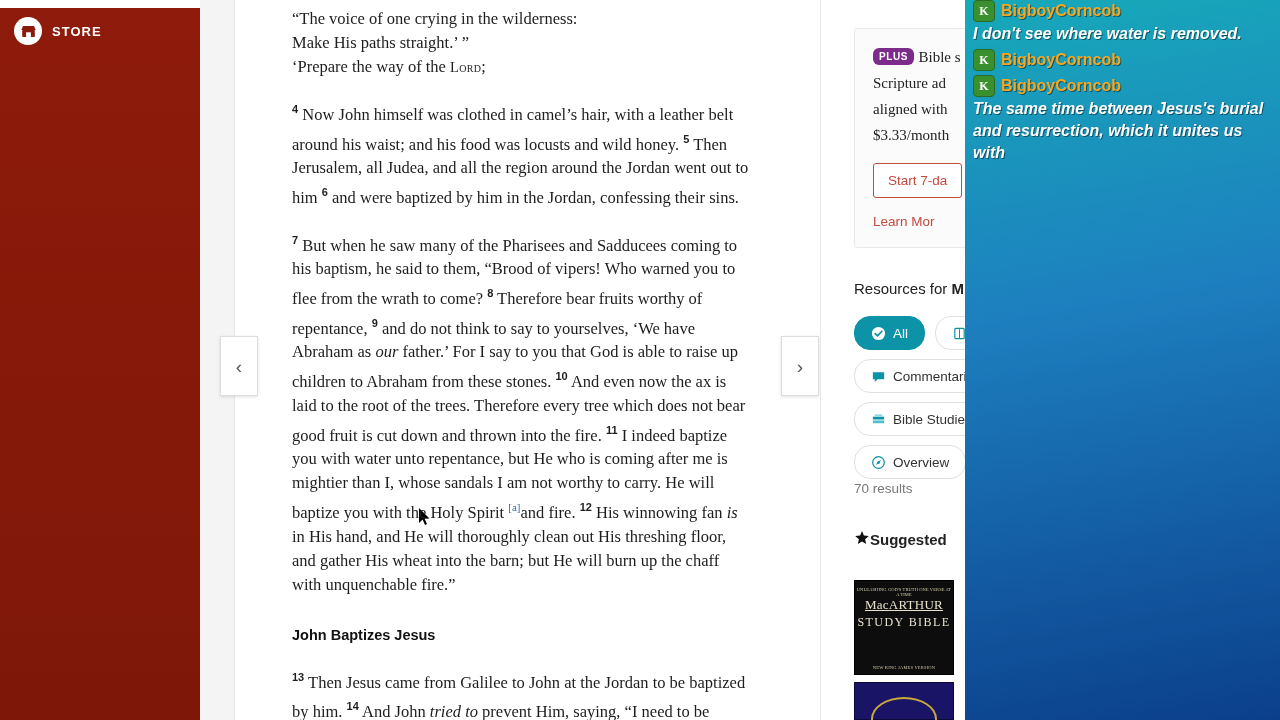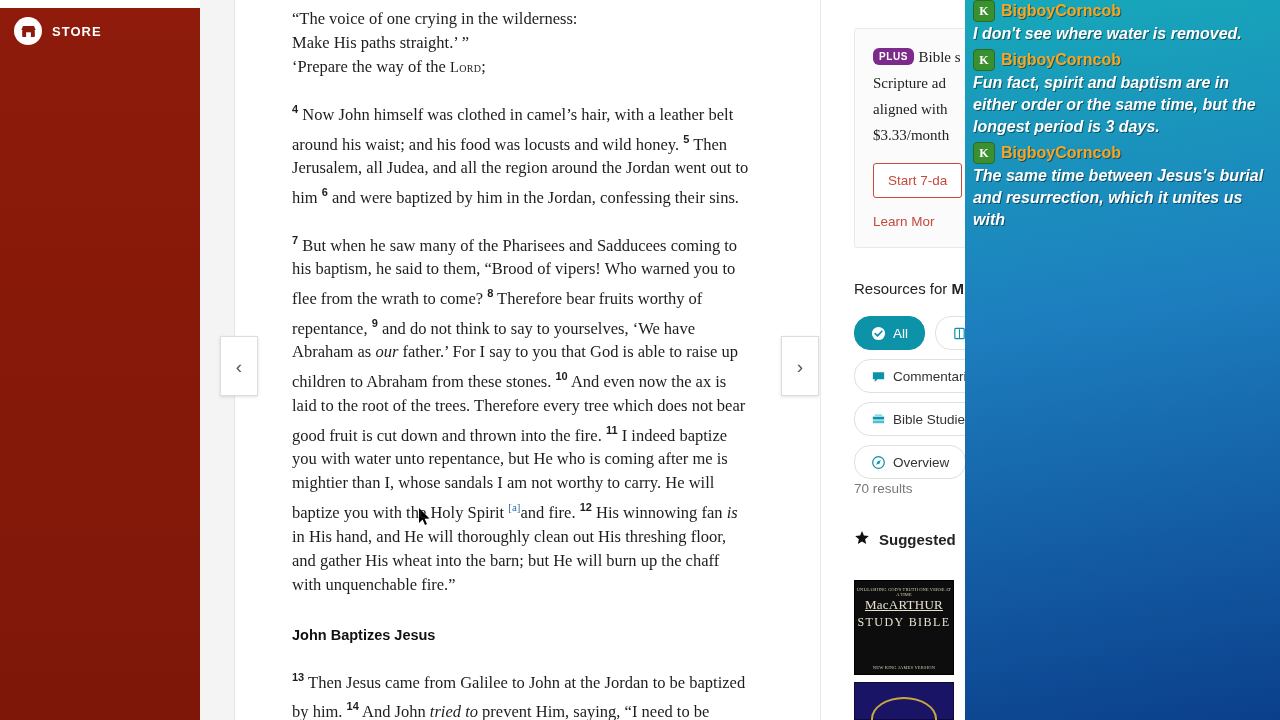--- a/index.html
+++ b/index.html
@@ -230,21 +230,21 @@
     position: absolute;
     left: 33px; top: 481px;
     font-size: 13.5px;
     color: #777;
   }
   .sugg-head {
     position: absolute;
     left: 33px; top: 530px;
     display: flex;
     align-items: center;
-    gap: 9px;
+    gap: 0;
     font-size: 15px;
     font-weight: bold;
     color: #222;
   }
   .book-1 {
     position: absolute;
     left: 33px; top: 580px;
     width: 100px; height: 95px;
     background: #0d0d0d;
     border: 1px solid #000;
@@ -464,21 +464,20 @@
             <span class="badge-k">K</span>
             <span class="uname">BigboyCorncob</span>
           </div>
           <div class="mtext">I don't see where water is removed.</div>
         </div>
         <div class="msg">
           <div class="msg-head">
             <span class="badge-k">K</span>
             <span class="uname">BigboyCorncob</span>
           </div>
-          <div class="mtext">Fun fact, spirit and baptism are in either order or the same time, but the longest period is 3 days.</div>
         </div>
         <div class="msg">
           <div class="msg-head">
             <span class="badge-k">K</span>
             <span class="uname">BigboyCorncob</span>
           </div>
           <div class="mtext">The same time between Jesus's burial and resurrection, which it unites us with</div>
         </div>
       </div>
   </div>

